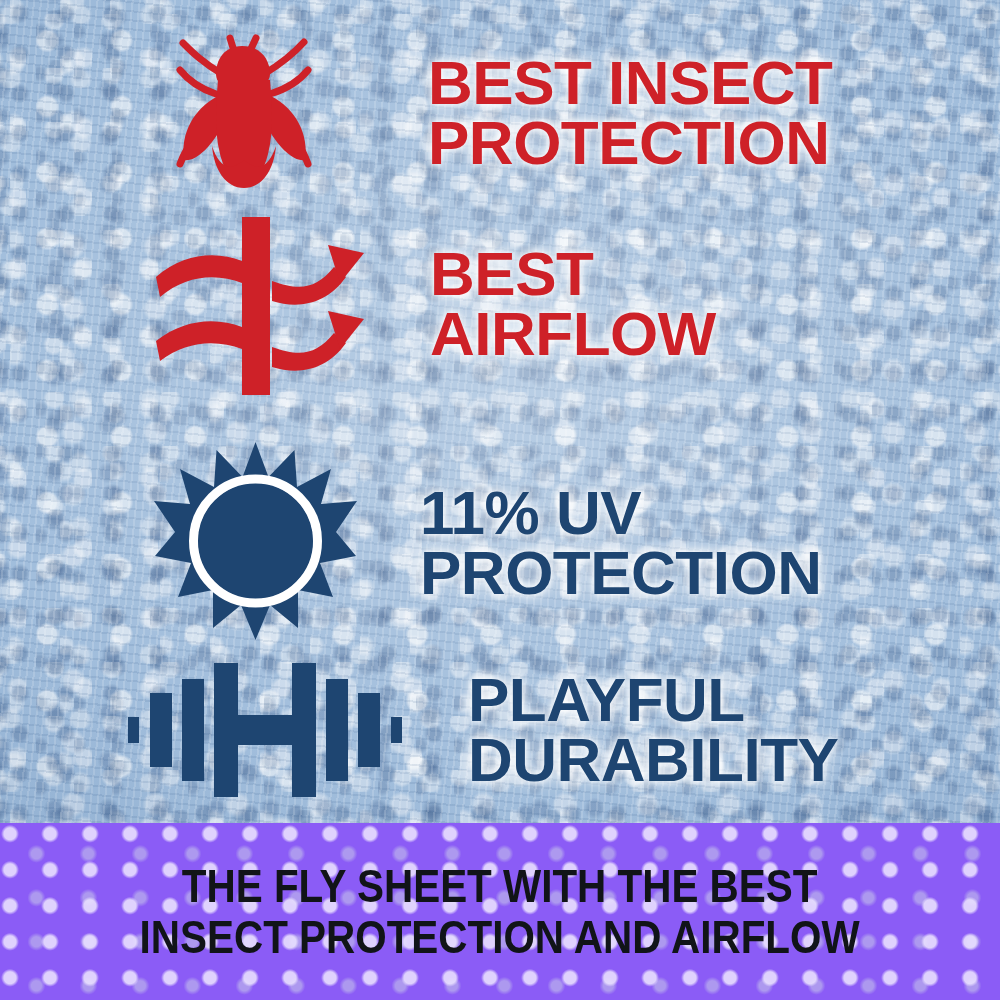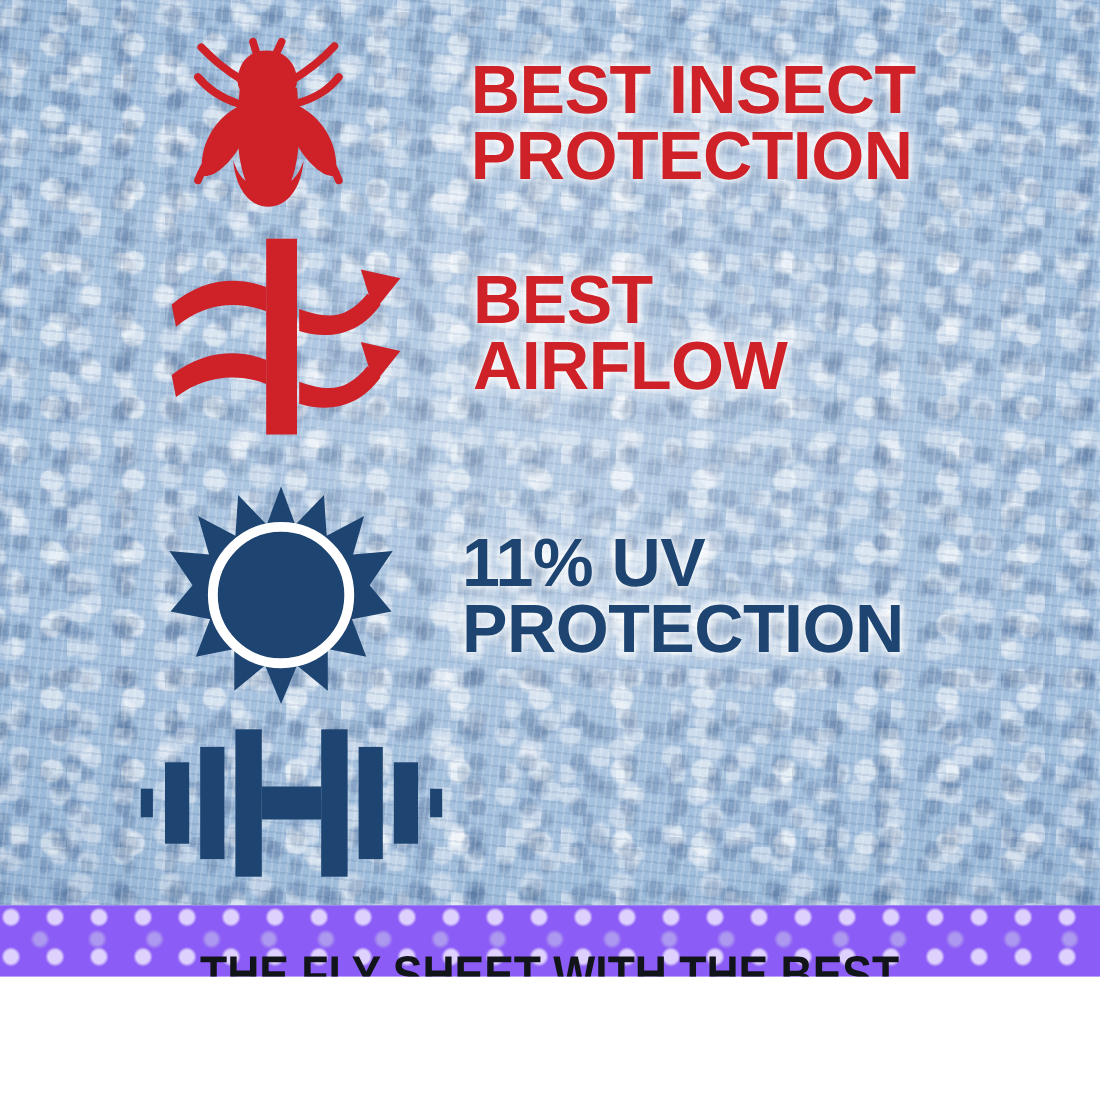--- a/index.html
+++ b/index.html
@@ -3,21 +3,21 @@
 <meta charset="utf-8">
 <style>
   html, body {
     margin: 0;
     padding: 0;
     background: #ffffff;
   }
   #page {
     position: relative;
     width: 1000px;
-    height: 888px;
+    height: 1000px;
     overflow: hidden;
     font-family: "Liberation Sans", sans-serif;
     background: #eef2f7;
   }
 
   
   #photo {
     position: absolute;
     left: 0; top: 0;
     width: 1000px;
@@ -240,20 +240,22 @@
 
           <rect x="118" y="60" width="54" height="30"></rect>
 
           <rect x="172" y="8" width="24" height="134"></rect>
           <rect x="206" y="24" width="22" height="102"></rect>
           <rect x="238" y="38" width="22" height="74"></rect>
           <rect x="271" y="62" width="11" height="26"></rect>
         </g>
       </svg>
     </div>
+    <div class="label label-blue" id="lbl-dura">PLAYFUL
+DURABILITY</div>
   </div>
 
   <div id="caption">
     <div id="caption-text">THE FLY SHEET WITH THE BEST
 INSECT PROTECTION AND AIRFLOW</div>
   </div>
 
 </div>
 
 </body></html>

